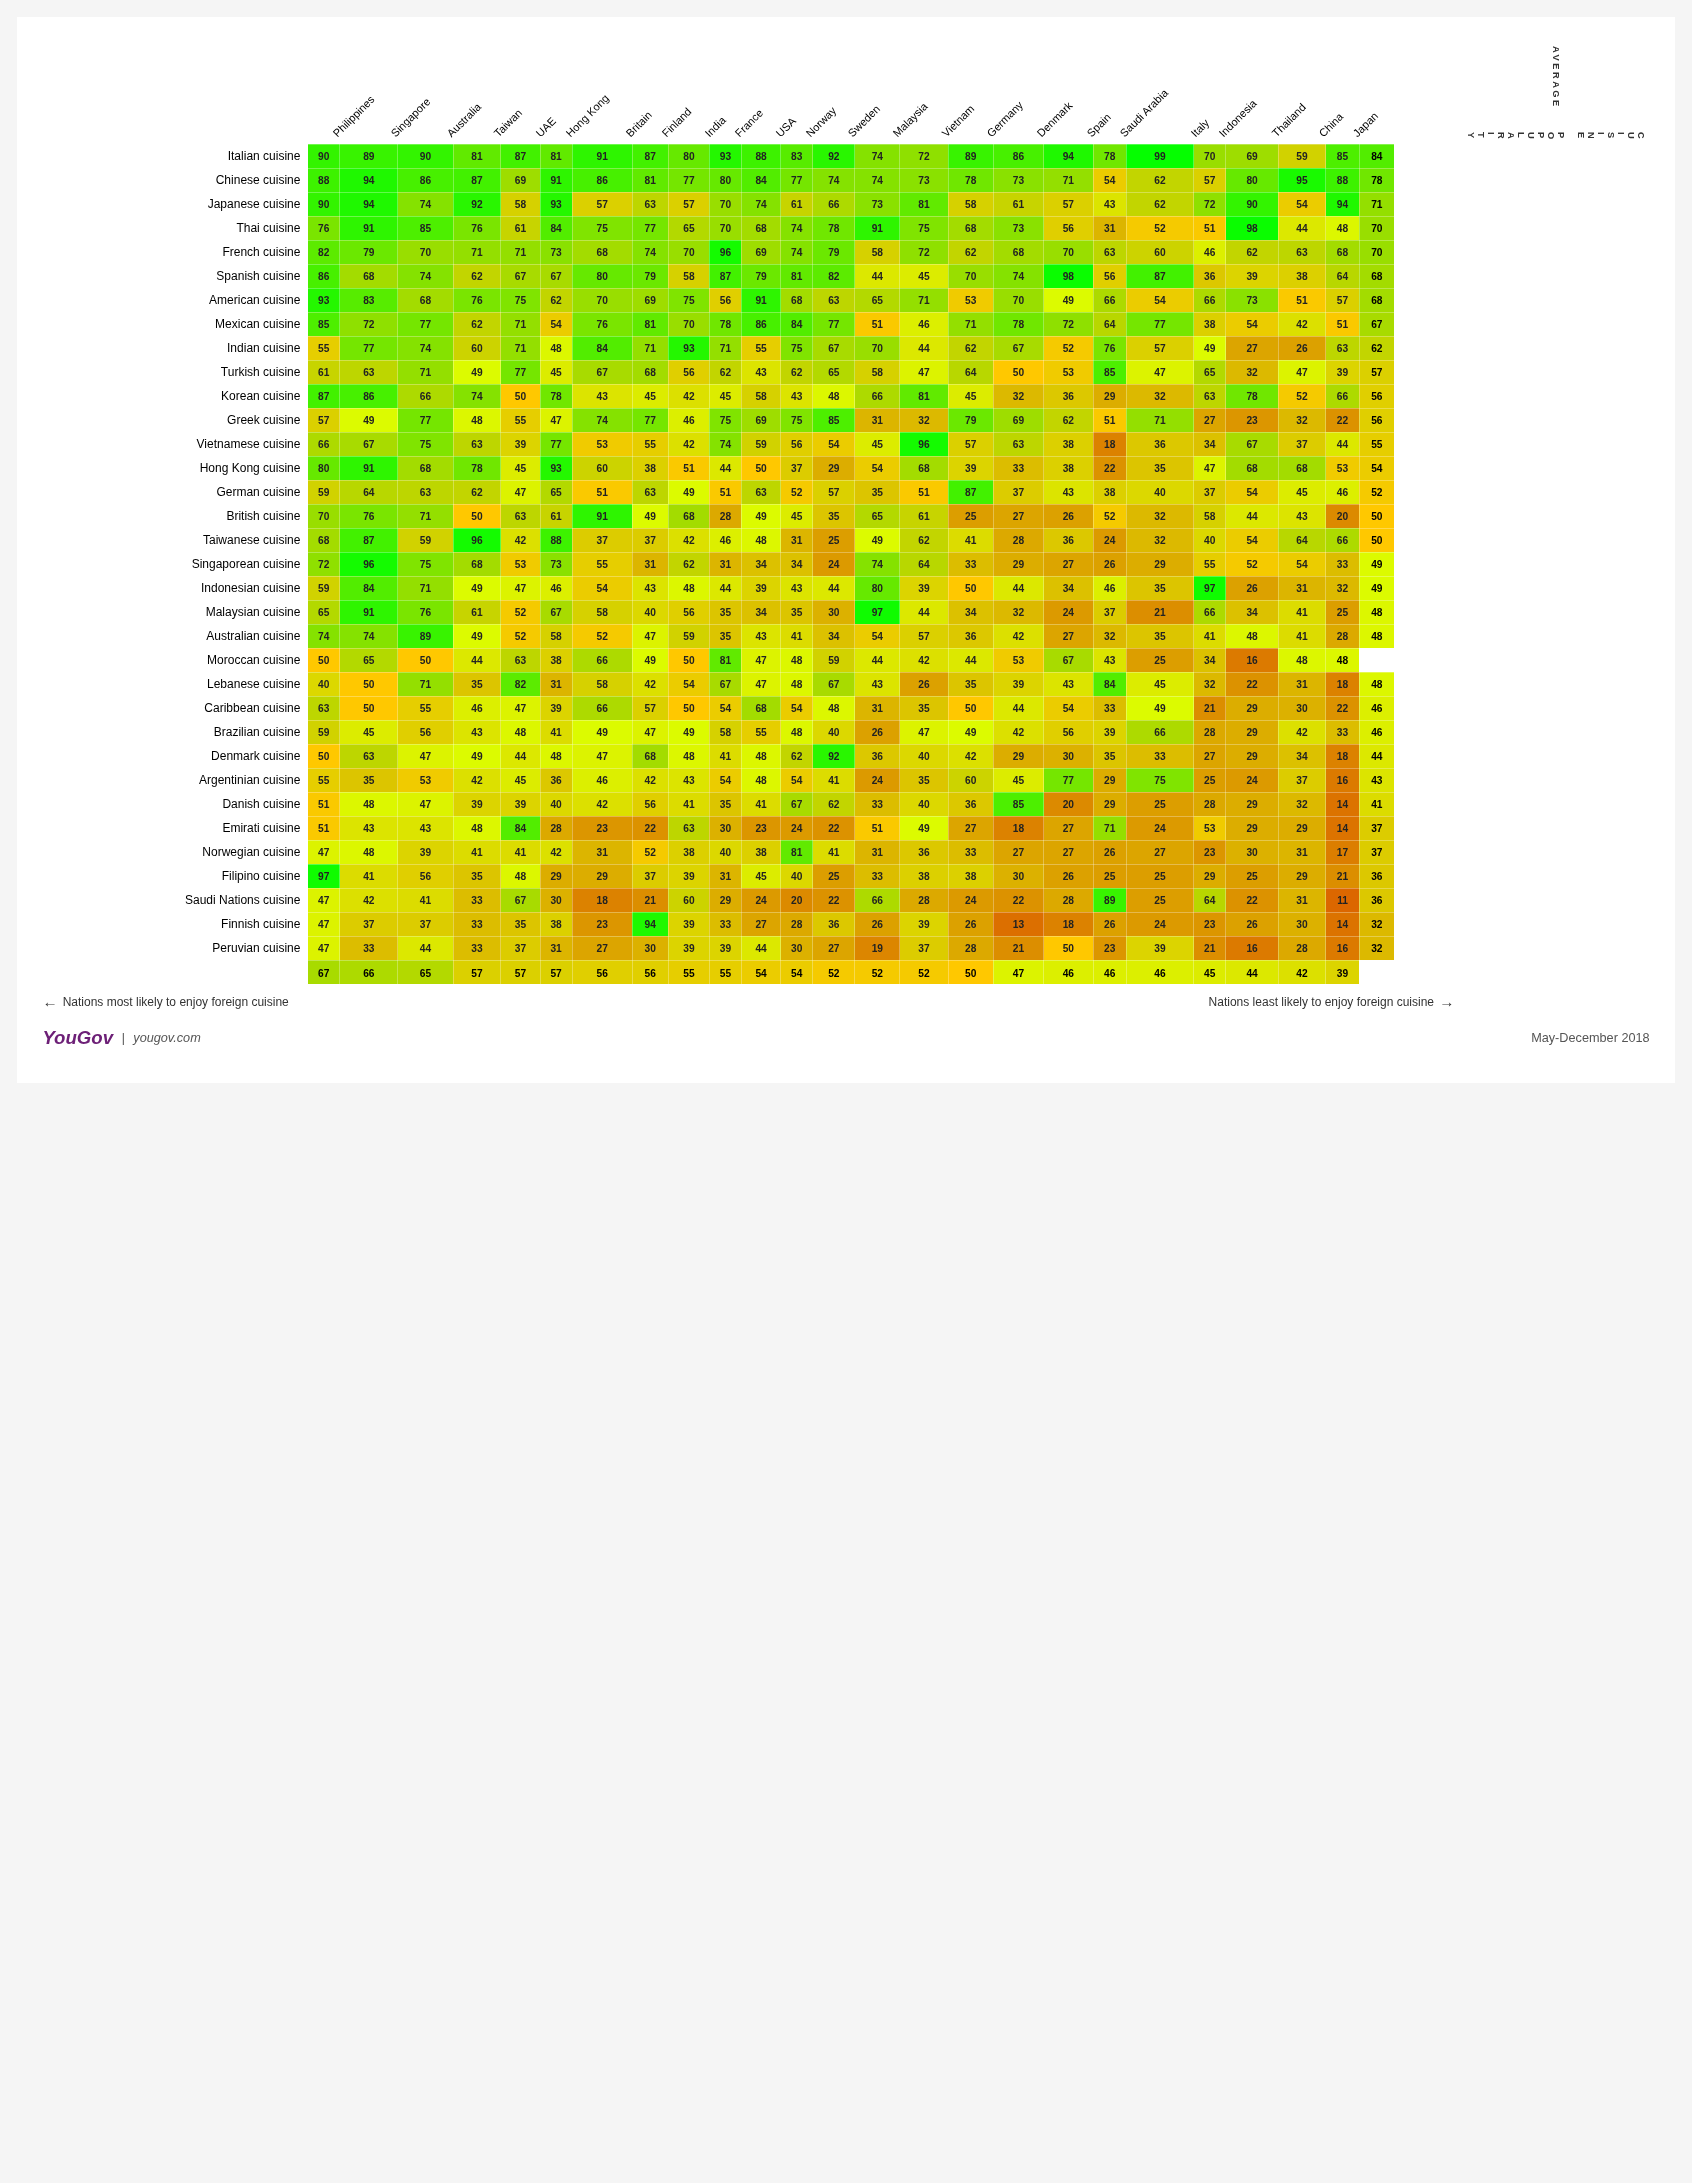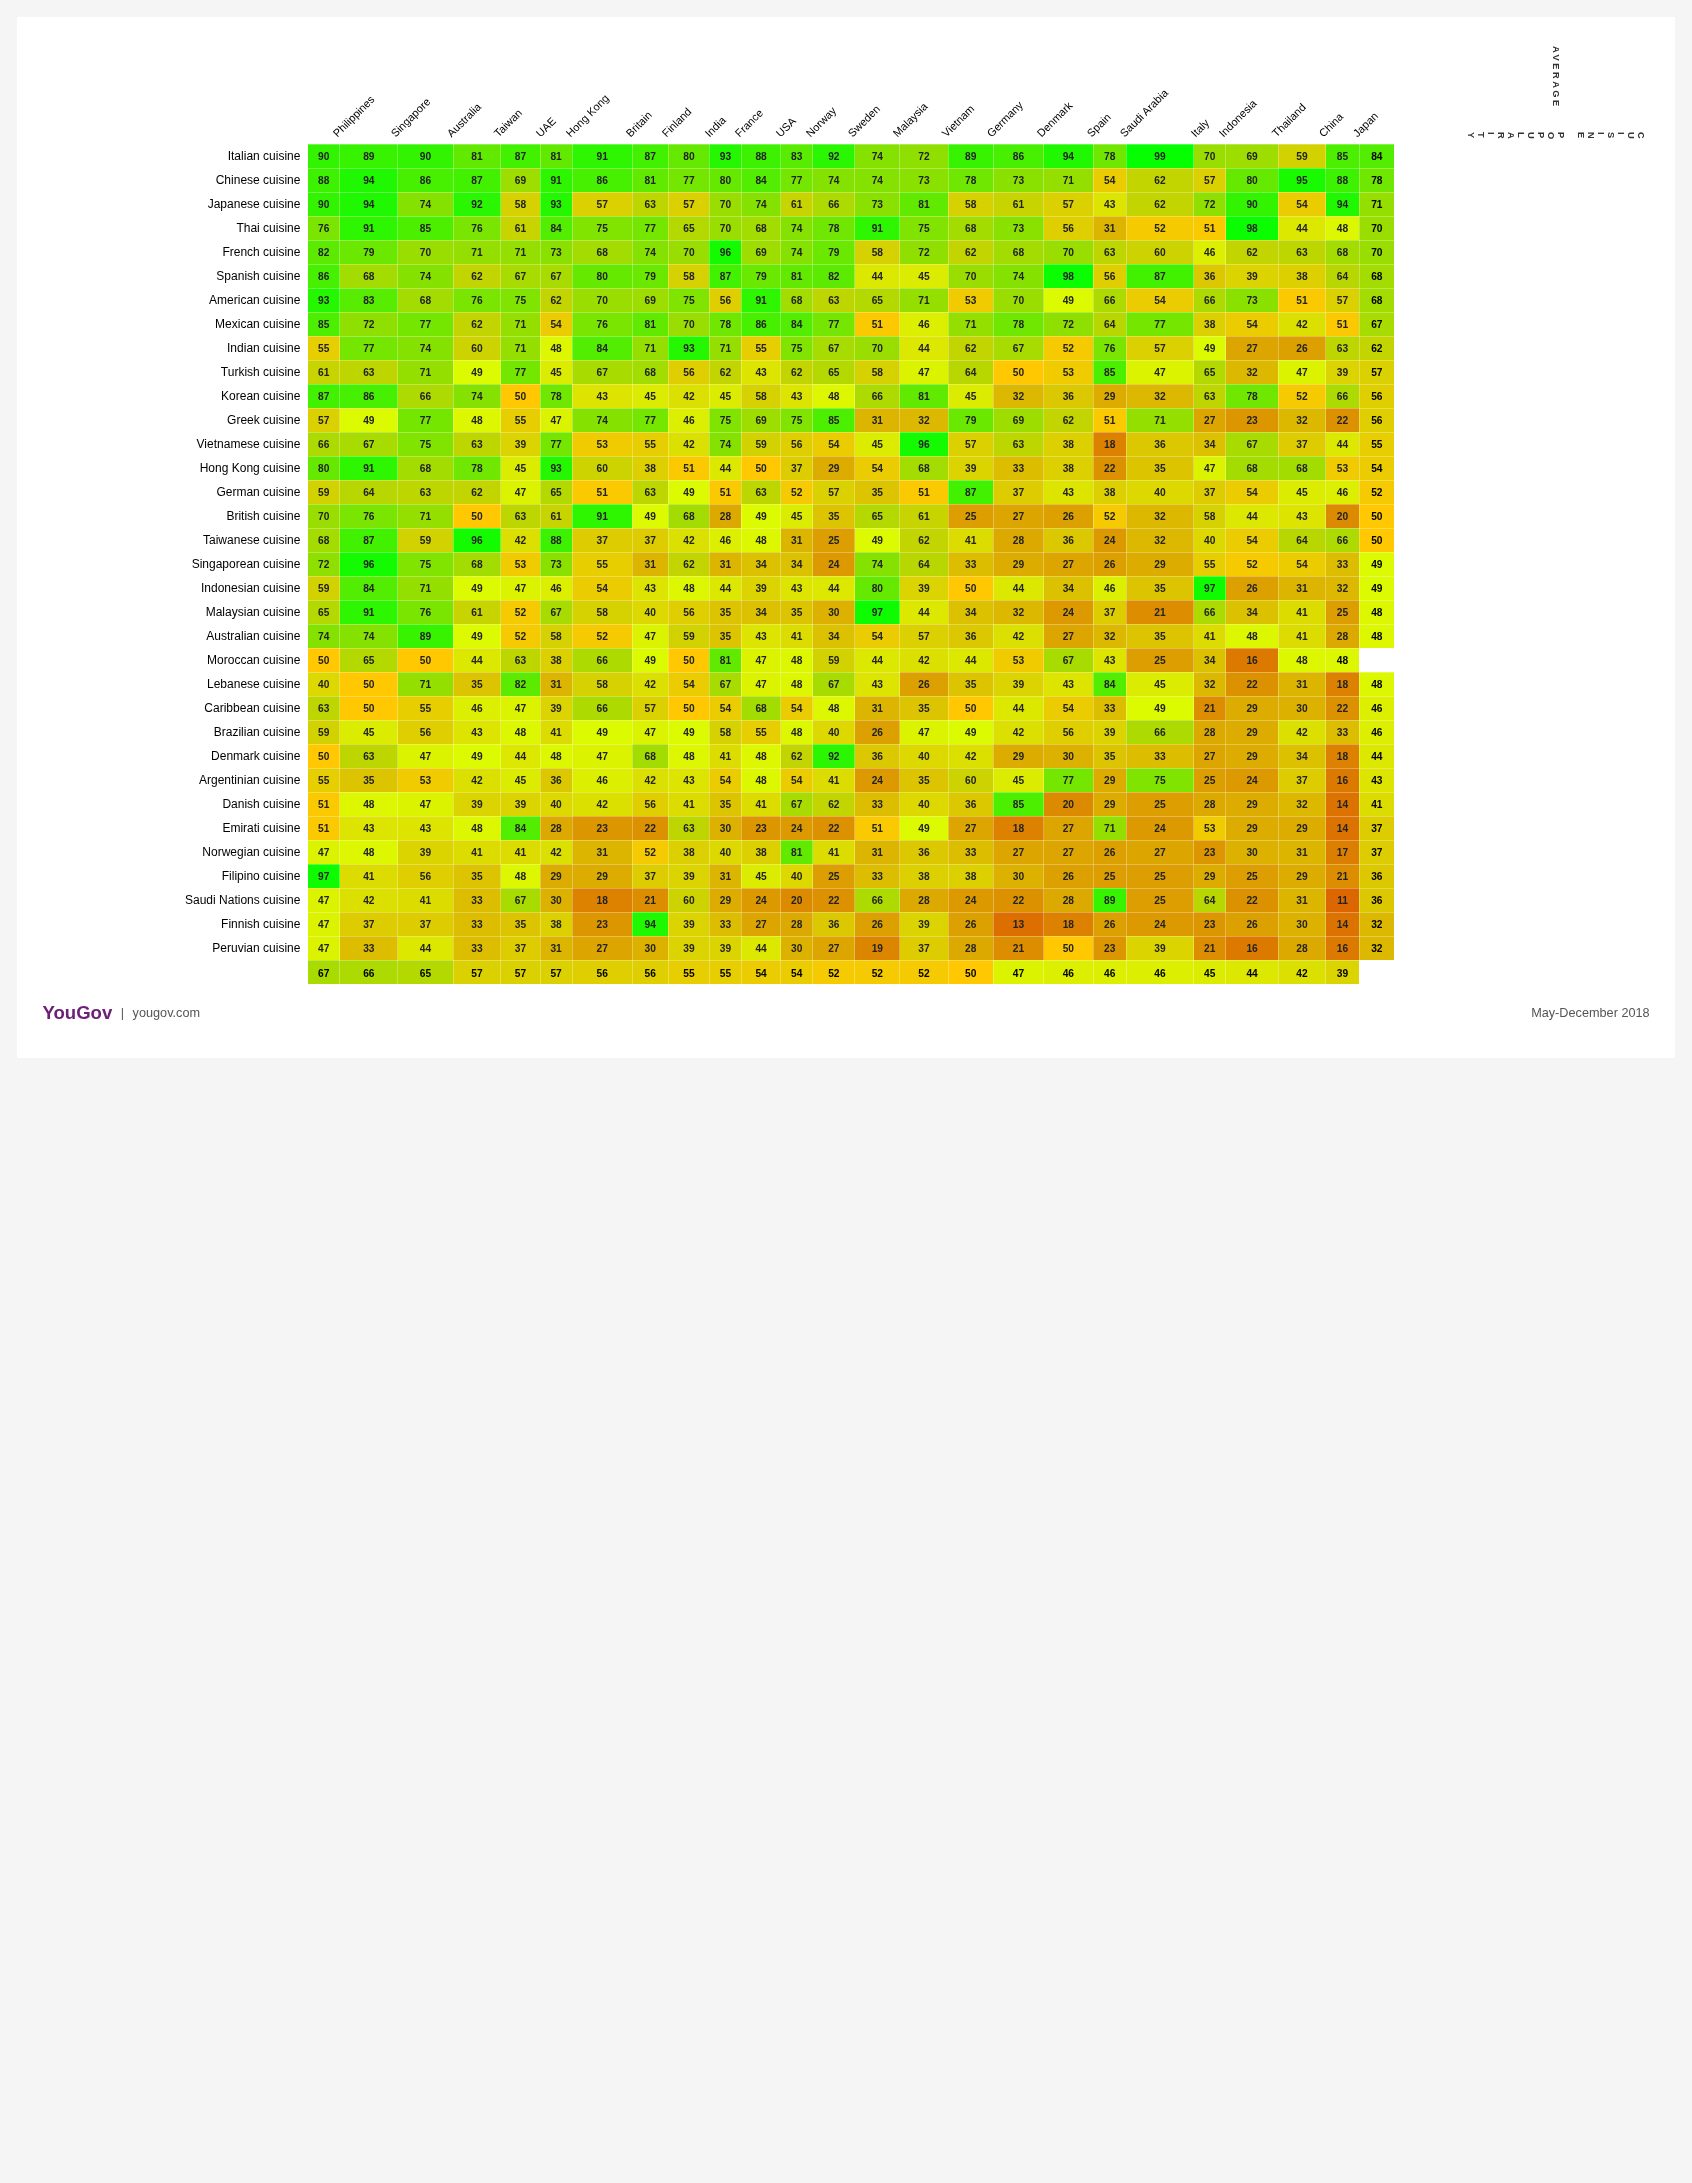--- a/index.html
+++ b/index.html
@@ -1139,29 +1139,39 @@
               <td class="data-cell" style="background-color: rgb(220, 239, 0); font-size: 10.2px; font-weight: bold;">46</td>
               <td class="data-cell" style="background-color: rgb(220, 239, 0); font-size: 10.2px; font-weight: bold;">46</td>
               <td class="data-cell" style="background-color: rgb(220, 236, 0); font-size: 10.2px; font-weight: bold;">45</td>
               <td class="data-cell" style="background-color: rgb(220, 232, 0); font-size: 10.2px; font-weight: bold;">44</td>
               <td class="data-cell" style="background-color: rgb(220, 224, 0); font-size: 10.2px; font-weight: bold;">42</td>
               <td class="data-cell" style="background-color: rgb(220, 212, 0); font-size: 10.2px; font-weight: bold;">39</td>
               <td></td>
             </tr>
         </tfoot>
       </table>
+      <div class="legend-row">
+        <div class="legend-left">
+          <span class="arrow-left"></span>
+          <span>Nations most likely to enjoy foreign cuisine</span>
+        </div>
+        <div class="legend-right">
+          <span>Nations least likely to enjoy foreign cuisine</span>
+          <span class="arrow-right"></span>
+        </div>
+      </div>
     </div>
     <div style="display:flex; flex-direction:column; justify-content:center; align-items:center; padding-left:8.5px; min-width:51px; height:100%;">
       <div class="side-label" style="letter-spacing:2.5px; margin-bottom:17px;">AVERAGE</div>
       <div class="side-label" style="letter-spacing:1.7px;">C<br>U<br>I<br>S<br>I<br>N<br>E<br><br>P<br>O<br>P<br>U<br>L<br>A<br>R<br>I<br>T<br>Y</div>
     </div>
   </div>
 
   <div class="yougov-footer">
-    <div style="display:flex; align-items:center; gap:8.5px;">
+    <div style="display:flex; align-items:center; gap:8.5px;font-style:italic;">
       <span class="yougov-logo">YouGov</span>
       <span style="color:#555; font-size:12.7px;">|</span>
       <span class="yougov-url">yougov.com</span>
     </div>
     <div class="date-label">May-December 2018</div>
   </div>
 </div>
 
 
 </body></html>

